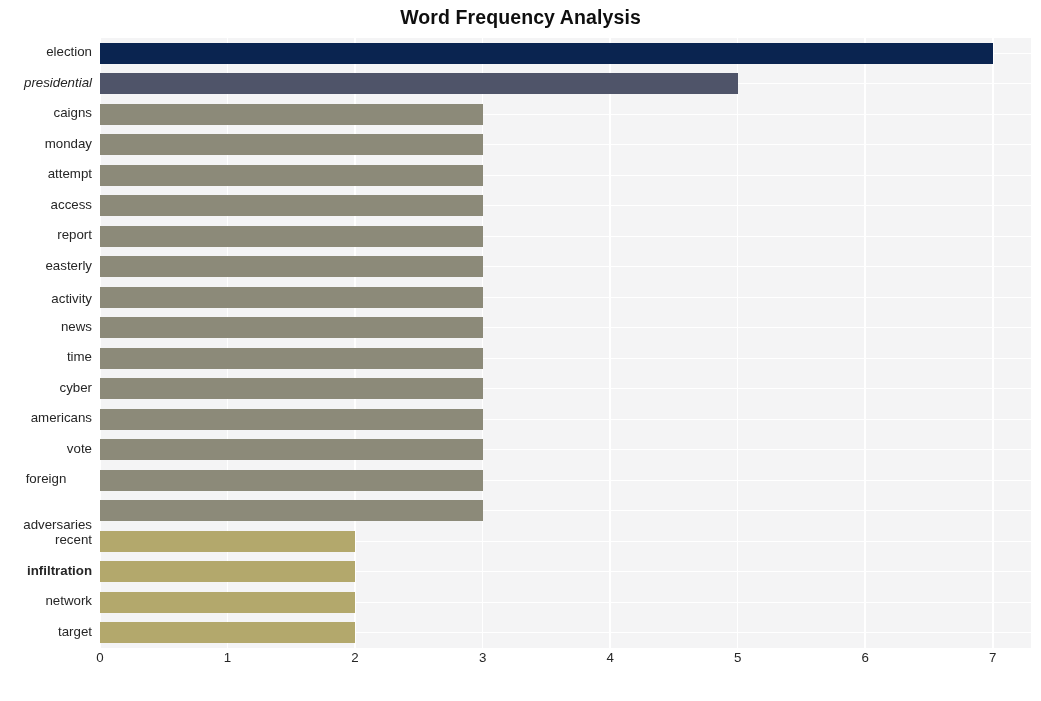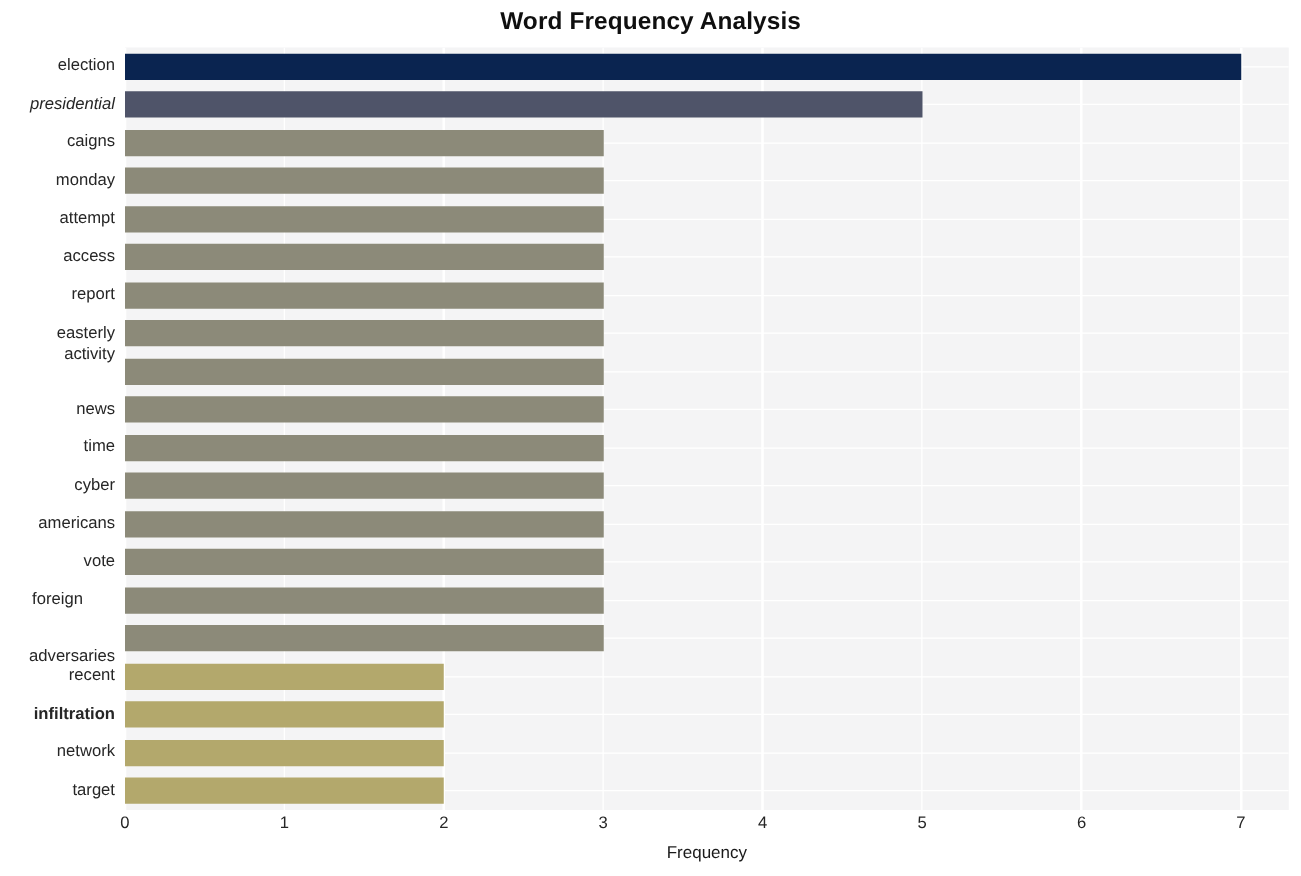--- a/index.html
+++ b/index.html
@@ -179,21 +179,21 @@
 
   <div id="y-tick-layer">
       <div class="ytick" style="top: 6.25px;">election</div>
       <div class="ytick" style="top: 36.75px; font-style: italic;">presidential</div>
       <div class="ytick" style="top: 67.25px;">caigns</div>
       <div class="ytick" style="top: 97.75px;">monday</div>
       <div class="ytick" style="top: 128.25px;">attempt</div>
       <div class="ytick" style="top: 158.75px;">access</div>
       <div class="ytick" style="top: 189.25px;">report</div>
       <div class="ytick" style="top: 219.75px;">easterly</div>
-      <div class="ytick" style="top: 237px;">activity</div>
+      <div class="ytick" style="top: 253px;">activity</div>
       <div class="ytick" style="top: 280.75px;">news</div>
       <div class="ytick" style="top: 311.25px; padding-left: 28px;">time</div>
       <div class="ytick" style="top: 341.75px;">cyber</div>
       <div class="ytick" style="top: 372.25px;">americans</div>
       <div class="ytick" style="top: 402.75px;">vote</div>
       <div class="ytick" style="top: 433.25px; text-align: center;">foreign</div>
       <div class="ytick" style="top: 479px;">adversaries</div>
       <div class="ytick" style="top: 494.25px;">recent</div>
       <div class="ytick" style="top: 524.75px; font-weight: bold;">infiltration</div>
       <div class="ytick" style="top: 555.25px;">network</div>
@@ -204,15 +204,14 @@
       <div class="xtick" style="left: 0px;">0</div>
       <div class="xtick" style="left: 127.534px;">1</div>
       <div class="xtick" style="left: 255.068px;">2</div>
       <div class="xtick" style="left: 382.603px;">3</div>
       <div class="xtick" style="left: 510.137px;">4</div>
       <div class="xtick" style="left: 637.671px;">5</div>
       <div class="xtick" style="left: 765.205px;">6</div>
       <div class="xtick" style="left: 892.74px;">7</div>
     </div>
 
-  <div id="x-axis-label">Frequency</div>
 
 </div>
 
 </body></html>

